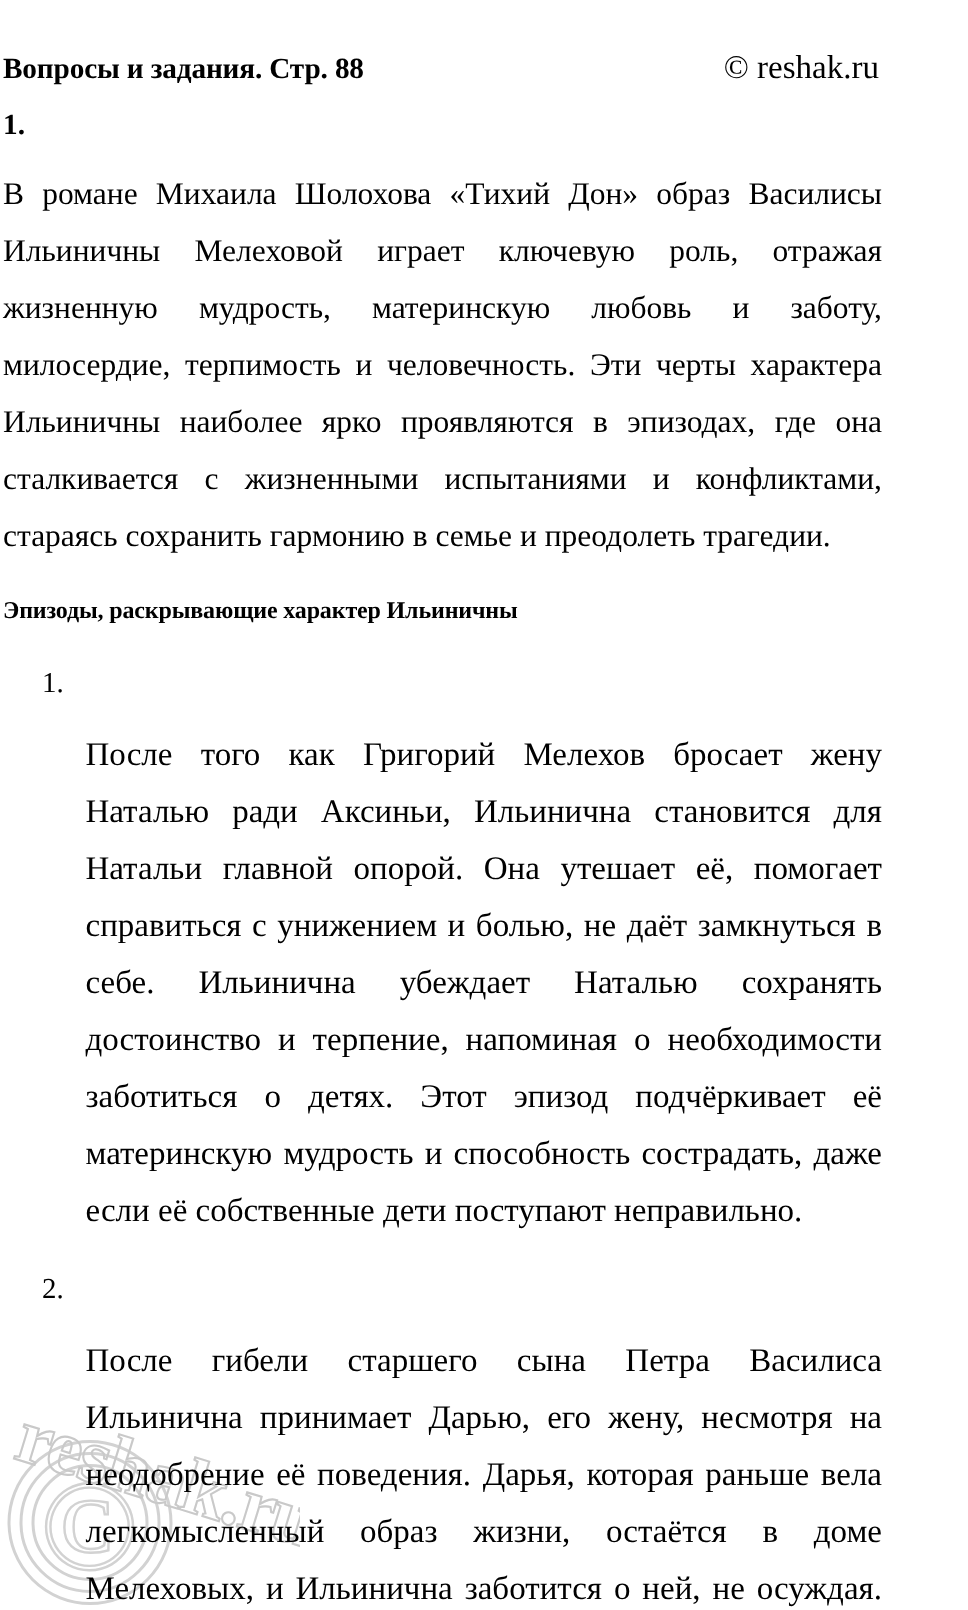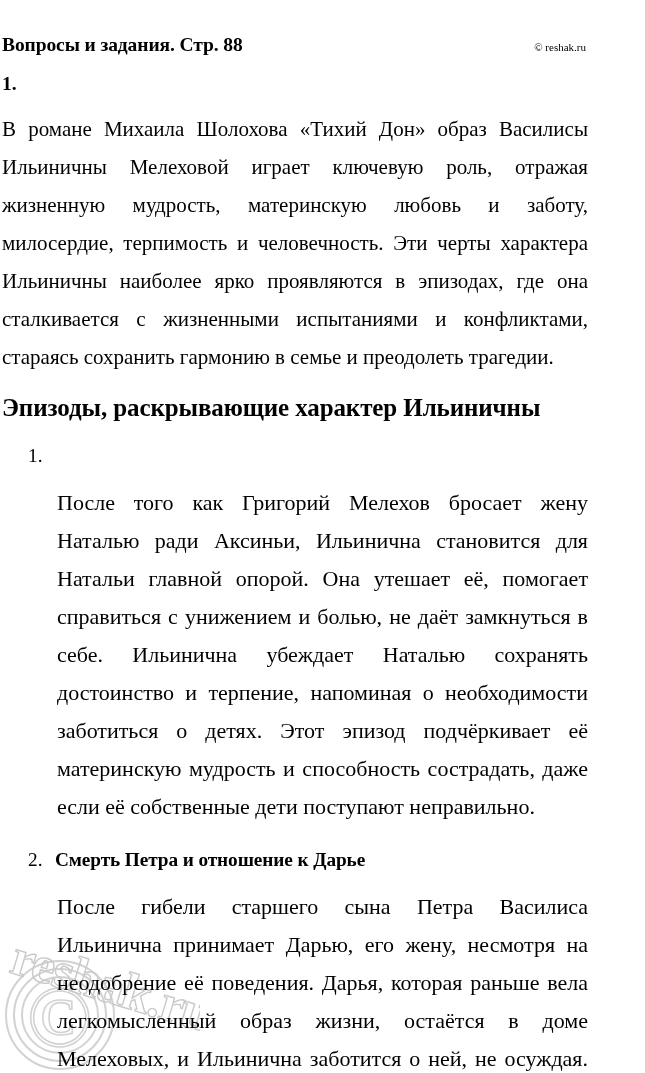--- a/index.html
+++ b/index.html
@@ -35,21 +35,21 @@
     padding-top: 1px;
   }
   .doc-title {
     font-weight: bold;
     font-size: 19.5px;
     line-height: 24px;
     letter-spacing: -0.1px;
     white-space: nowrap;
   }
   .doc-copyright {
-    font-size: 11px;
+    font-size: 22px;
     line-height: 24px;
     white-space: nowrap;
     padding-right: 4px;
   }
 
   
   .question-number {
     font-weight: bold;
     font-size: 19.5px;
     line-height: 24px;
@@ -64,21 +64,21 @@
     text-align: justify;
     text-justify: inter-word;
     margin: 14px 0 0 0;
     padding-right: 2px;
     hyphens: none;
   }
 
   
   .section-heading {
     font-weight: bold;
-    font-size: 25px;
+    font-size: 16px;
     line-height: 28px;
     margin-top: 18px;
     margin-bottom: 0;
     letter-spacing: -0.1px;
   }
 
   
   .episode-list {
     list-style: none;
     margin: 0;
@@ -172,21 +172,20 @@
     <li class="episode-item">
       <div class="episode-head">
         <span class="episode-marker">1.</span>
       </div>
       <p class="episode-para">После того как Григорий Мелехов бросает жену Наталью ради Аксиньи, Ильинична становится для Натальи главной опорой. Она утешает её, помогает справиться с унижением и болью, не даёт замкнуться в себе. Ильинична убеждает Наталью сохранять достоинство и терпение, напоминая о необходимости заботиться о детях. Этот эпизод подчёркивает её материнскую мудрость и способность сострадать, даже если её собственные дети поступают неправильно.</p>
     </li>
 
     <li class="episode-item">
       <div class="episode-head">
         <span class="episode-marker">2.</span>
-        <span class="episode-title">Смерть Петра и отношение к Дарье</span>
       </div>
       <p class="episode-para">После гибели старшего сына Петра Василиса Ильинична принимает Дарью, его жену, несмотря на неодобрение её поведения. Дарья, которая раньше вела легкомысленный образ жизни, остаётся в доме Мелеховых, и Ильинична заботится о ней, не осуждая. Она понимает, что семья должна оставаться крепкой даже в таких сложных обстоятельствах. Этот эпизод подчёркивает её терпимость и мудрость, умение ставить общие интересы выше личных обид.</p>
     </li>
 
   </ol>
 </div>
 
 <div class="watermark">
   <svg width="200" height="160" viewBox="0 0 200 160" aria-hidden="true">
     <g>

